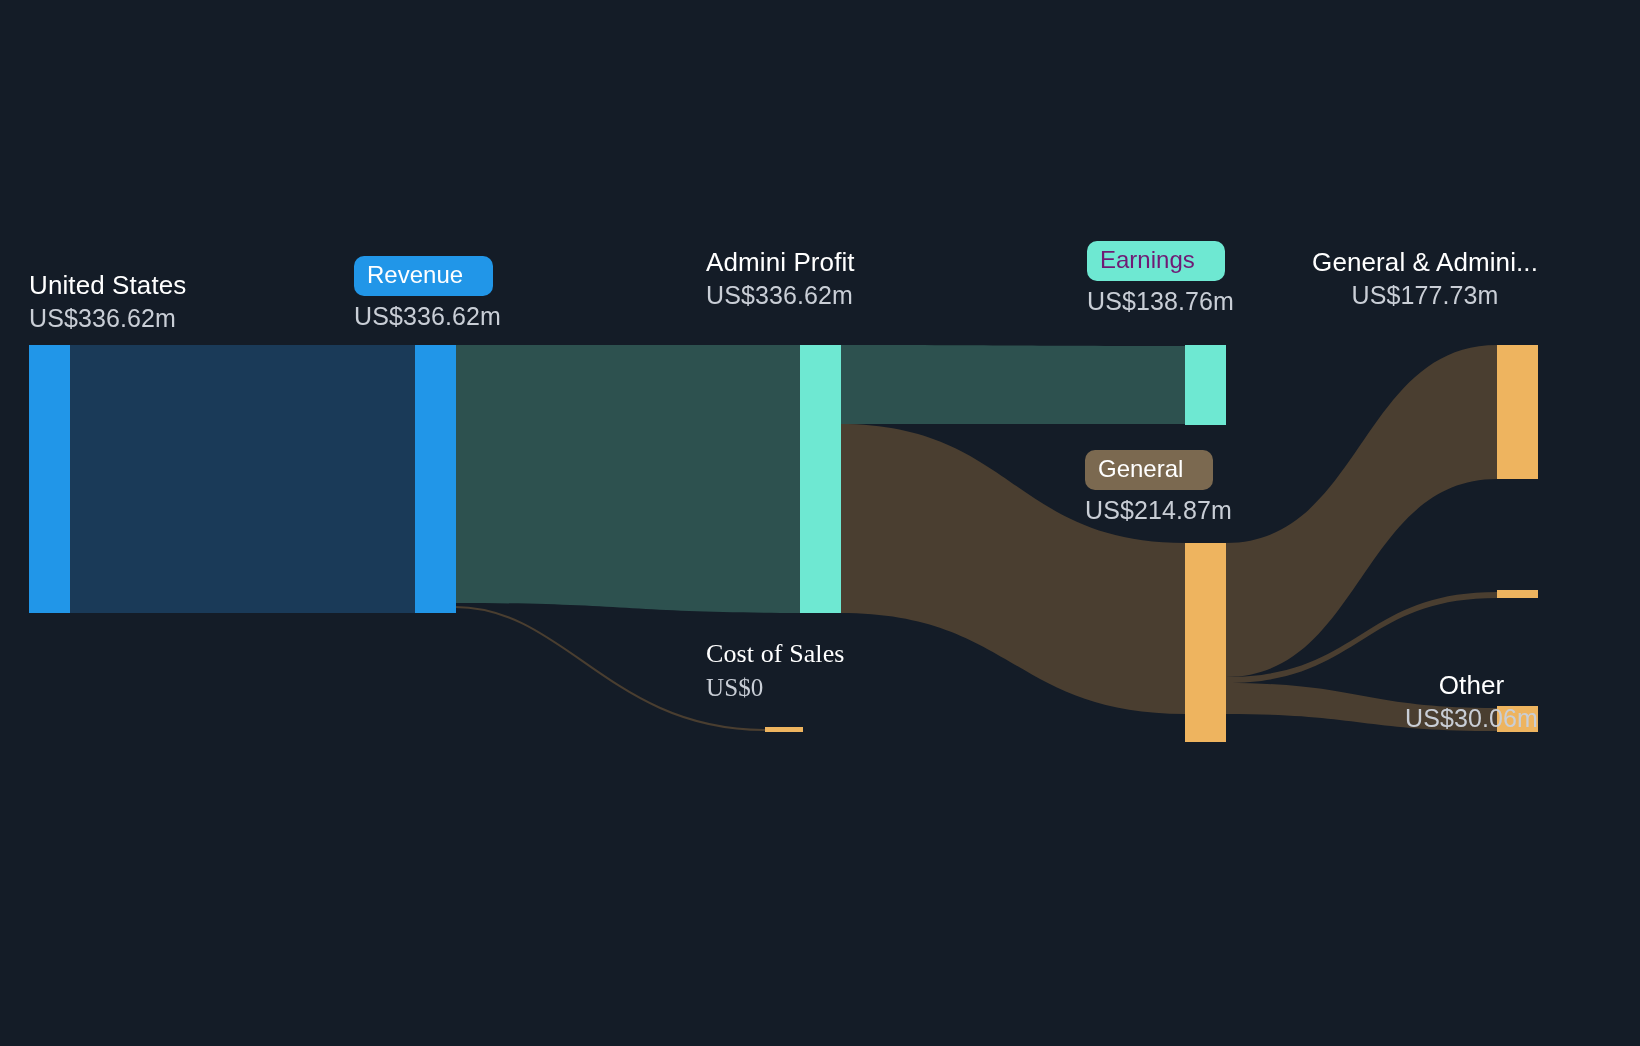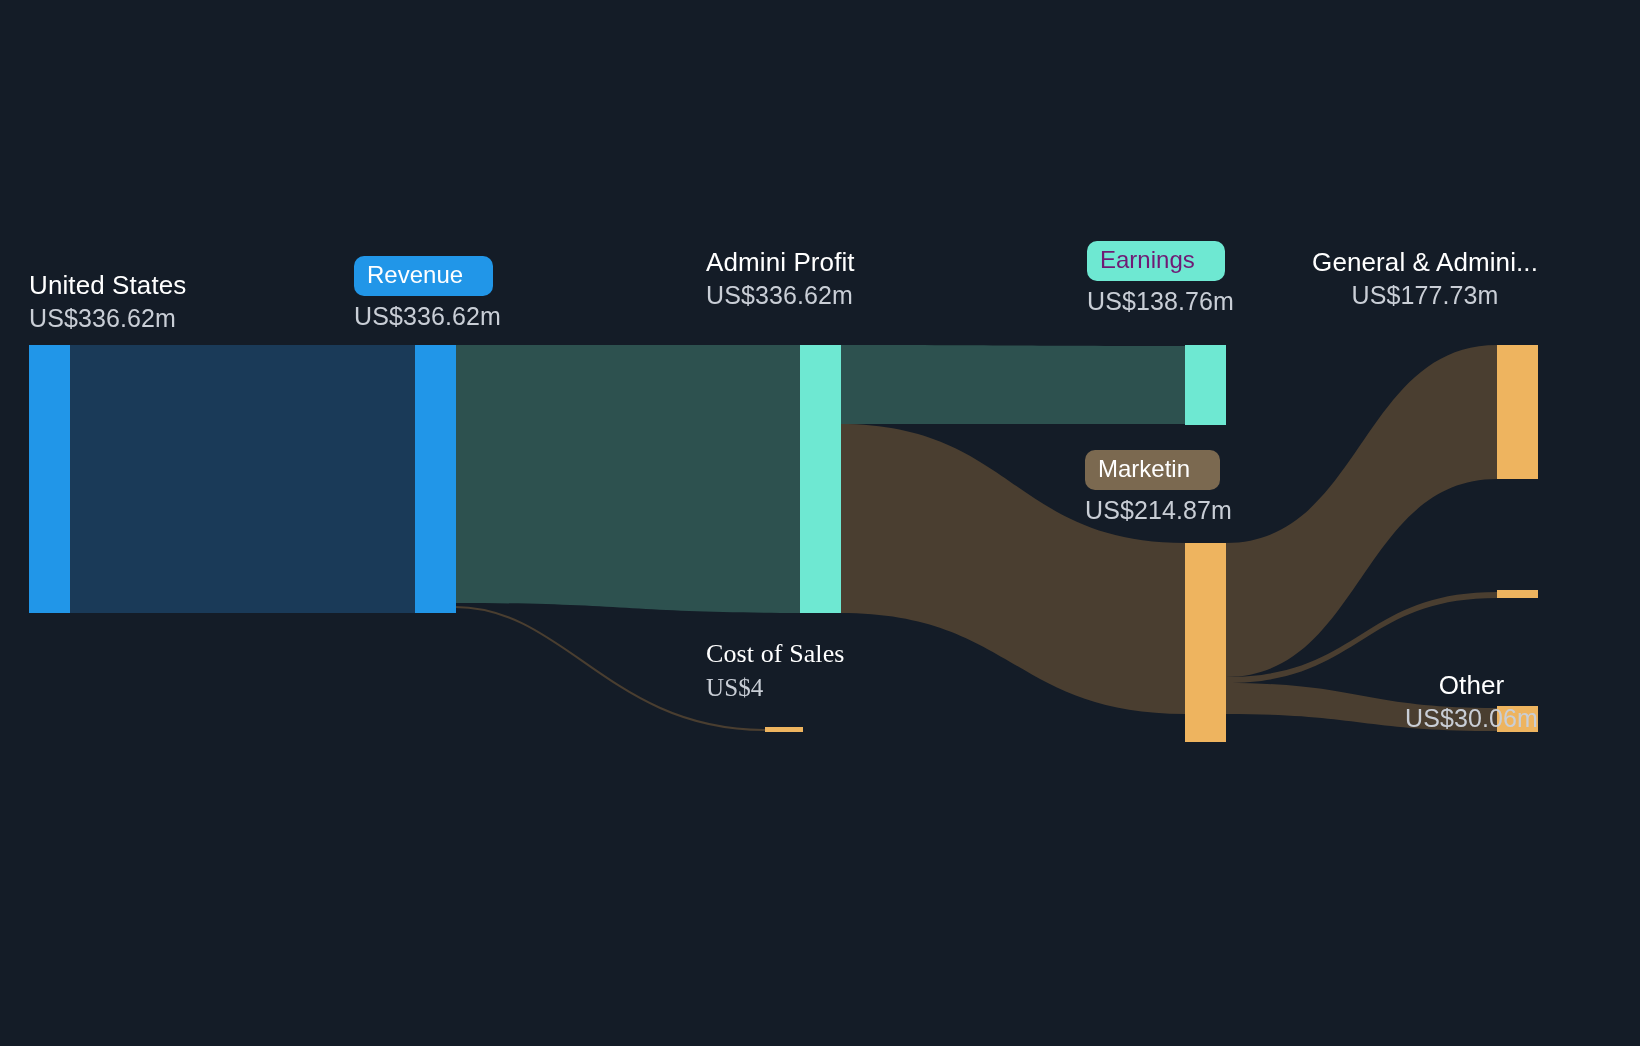--- a/index.html
+++ b/index.html
@@ -129,33 +129,33 @@
     <span class="val">US$336.62m</span>
   </div>
 
   <div class="lbl" style="left:706px; top:249px;">
     <span class="name">Admini Profit</span>
     <span class="val">US$336.62m</span>
   </div>
 
   <div class="lbl" style="left:706px; top:641px;font-family:Liberation Serif, serif;">
     <span class="name">Cost of Sales</span>
-    <span class="val">US$4</span>
+    <span class="val">US$0</span>
   </div>
 
   <div class="lbl" style="left:1087px; top:241px;">
     <span class="pillrow">
       <span class="pill earnings">Earnings</span>
     </span>
     <span class="val">US$138.76m</span>
   </div>
 
   <div class="lbl" style="left:1085px; top:450px;">
     <span class="pillrow">
-      <span class="pill expenses">Marketin</span>
+      <span class="pill expenses">General</span>
     </span>
     <span class="val">US$214.87m</span>
   </div>
 
   <div class="lbl right-align" style="right:102px; top:249px;">
     <span class="name">General &amp; Admini...</span>
     <span class="val">US$177.73m</span>
   </div>
 
 

